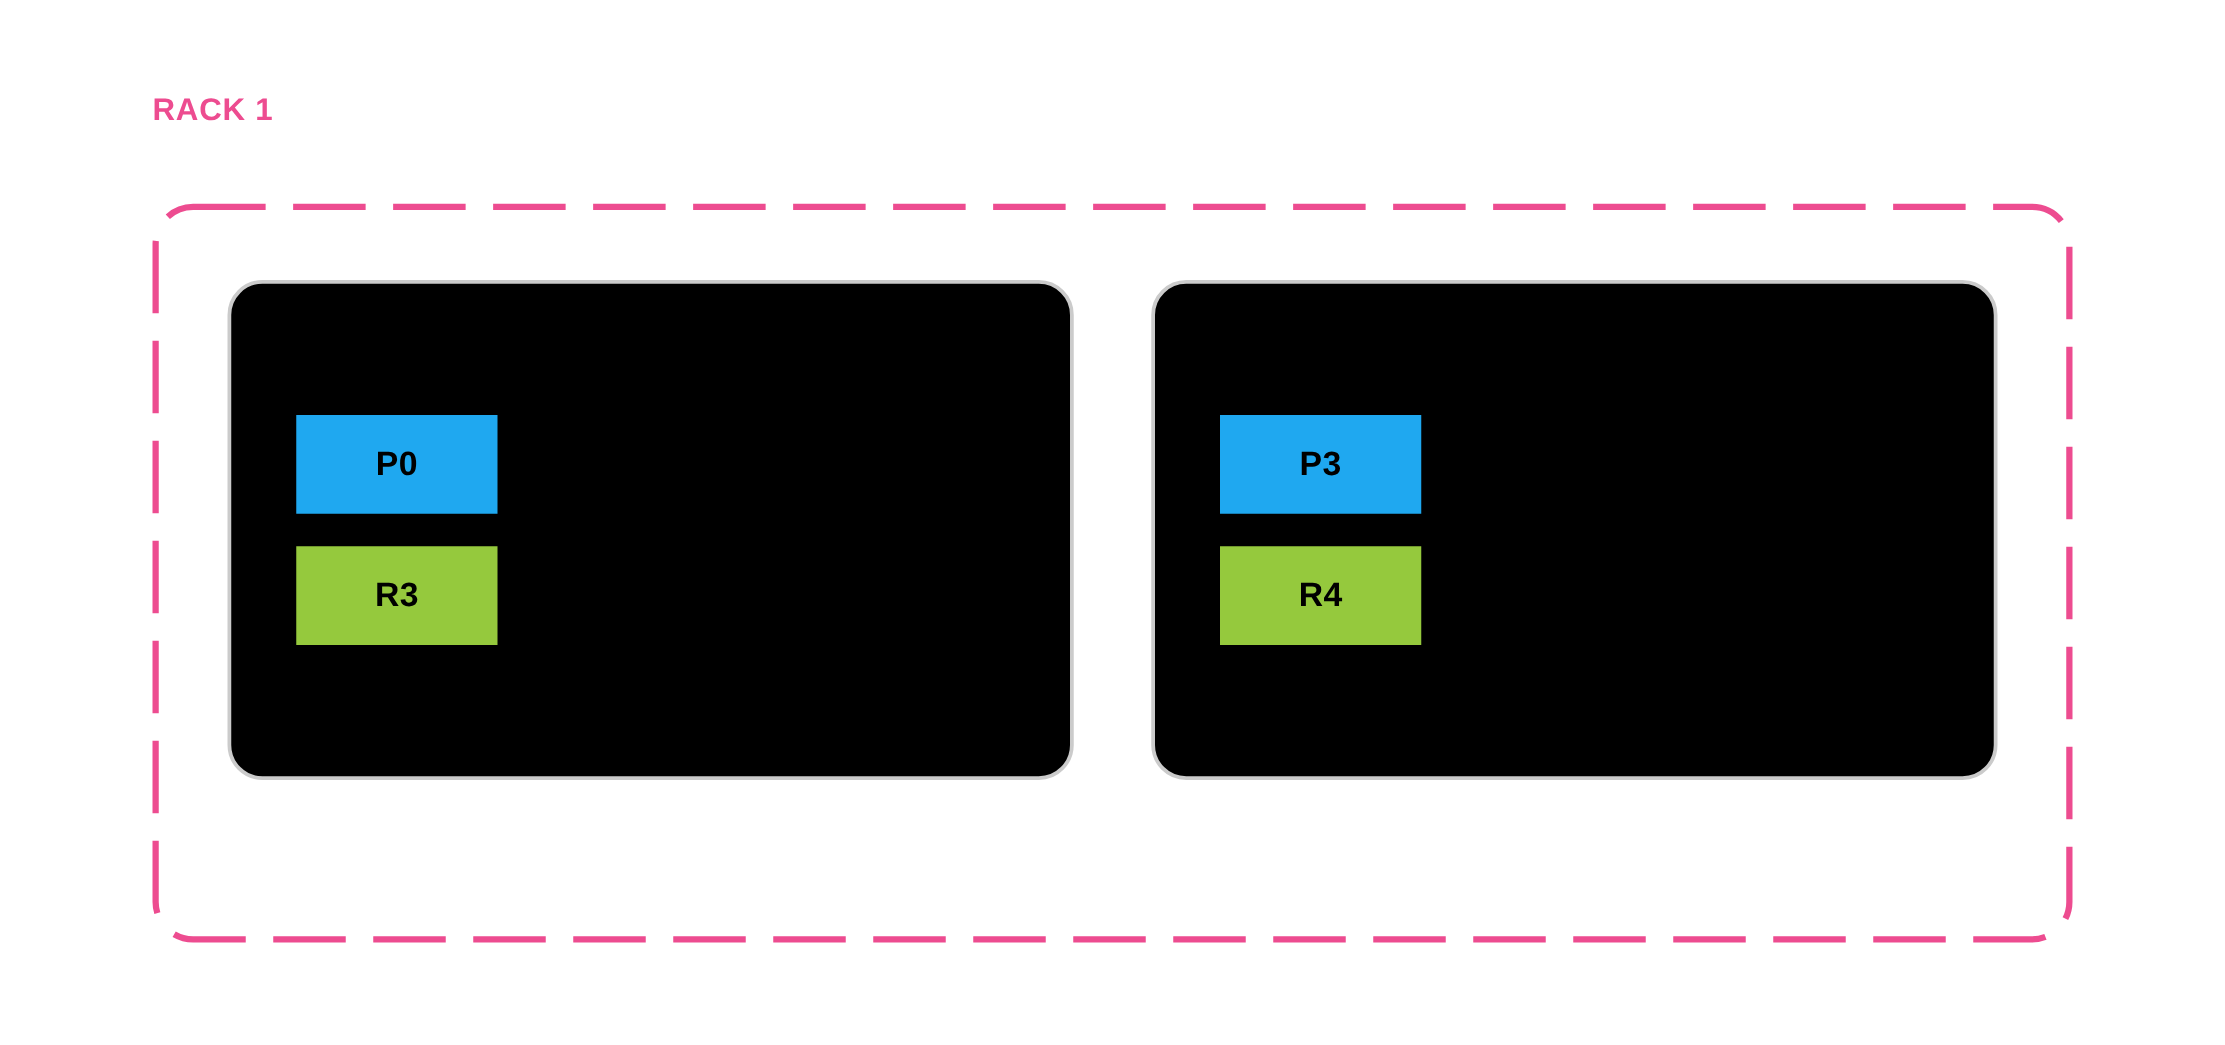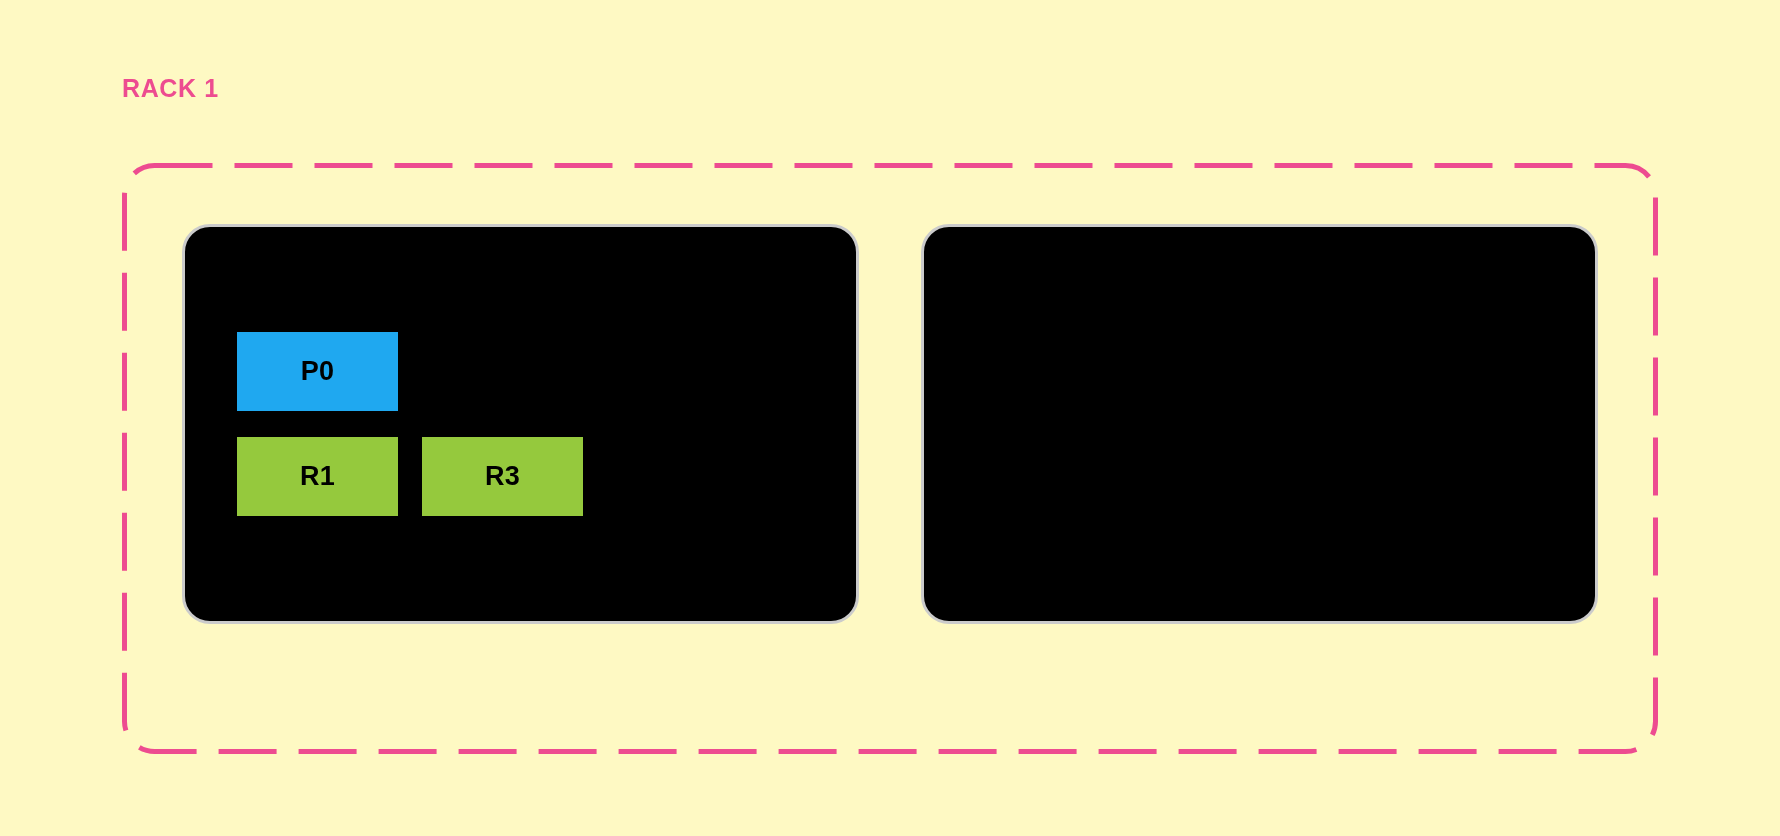--- a/index.html
+++ b/index.html
@@ -13,21 +13,21 @@
     font-family: "Liberation Sans", sans-serif;
     overflow: hidden;
     position: relative;
   }
 
   #stage {
     position: absolute;
     left: 0; top: 0;
     width: 1780px;
     height: 836px;
-    background: #fef9c3;
+    background: #ffffff;
   }
 
   
   .rack-label {
     position: absolute;
     left: 122px;
     top: 76px;
     font-size: 25px;
     font-weight: 700;
     letter-spacing: 0.6px;
@@ -125,31 +125,32 @@
   </div>
 
   <div class="nodes-row">
 
     <div class="node">
       <div class="node-inner">
         <div class="shard-row">
           <div class="chip primary">P0</div>
         </div>
         <div class="shard-row">
-          <div class="chip replica">R1</div>
           <div class="chip replica">R3</div>
           <div class="chip spacer"></div>
         </div>
       </div>
     </div>
 
     <div class="node">
       <div class="node-inner">
         <div class="shard-row">
+          <div class="chip primary">P3</div>
         </div>
         <div class="shard-row">
+          <div class="chip replica">R4</div>
           <div class="chip spacer"></div>
         </div>
       </div>
     </div>
   </div>
 
 </div>
 
 </body></html>

